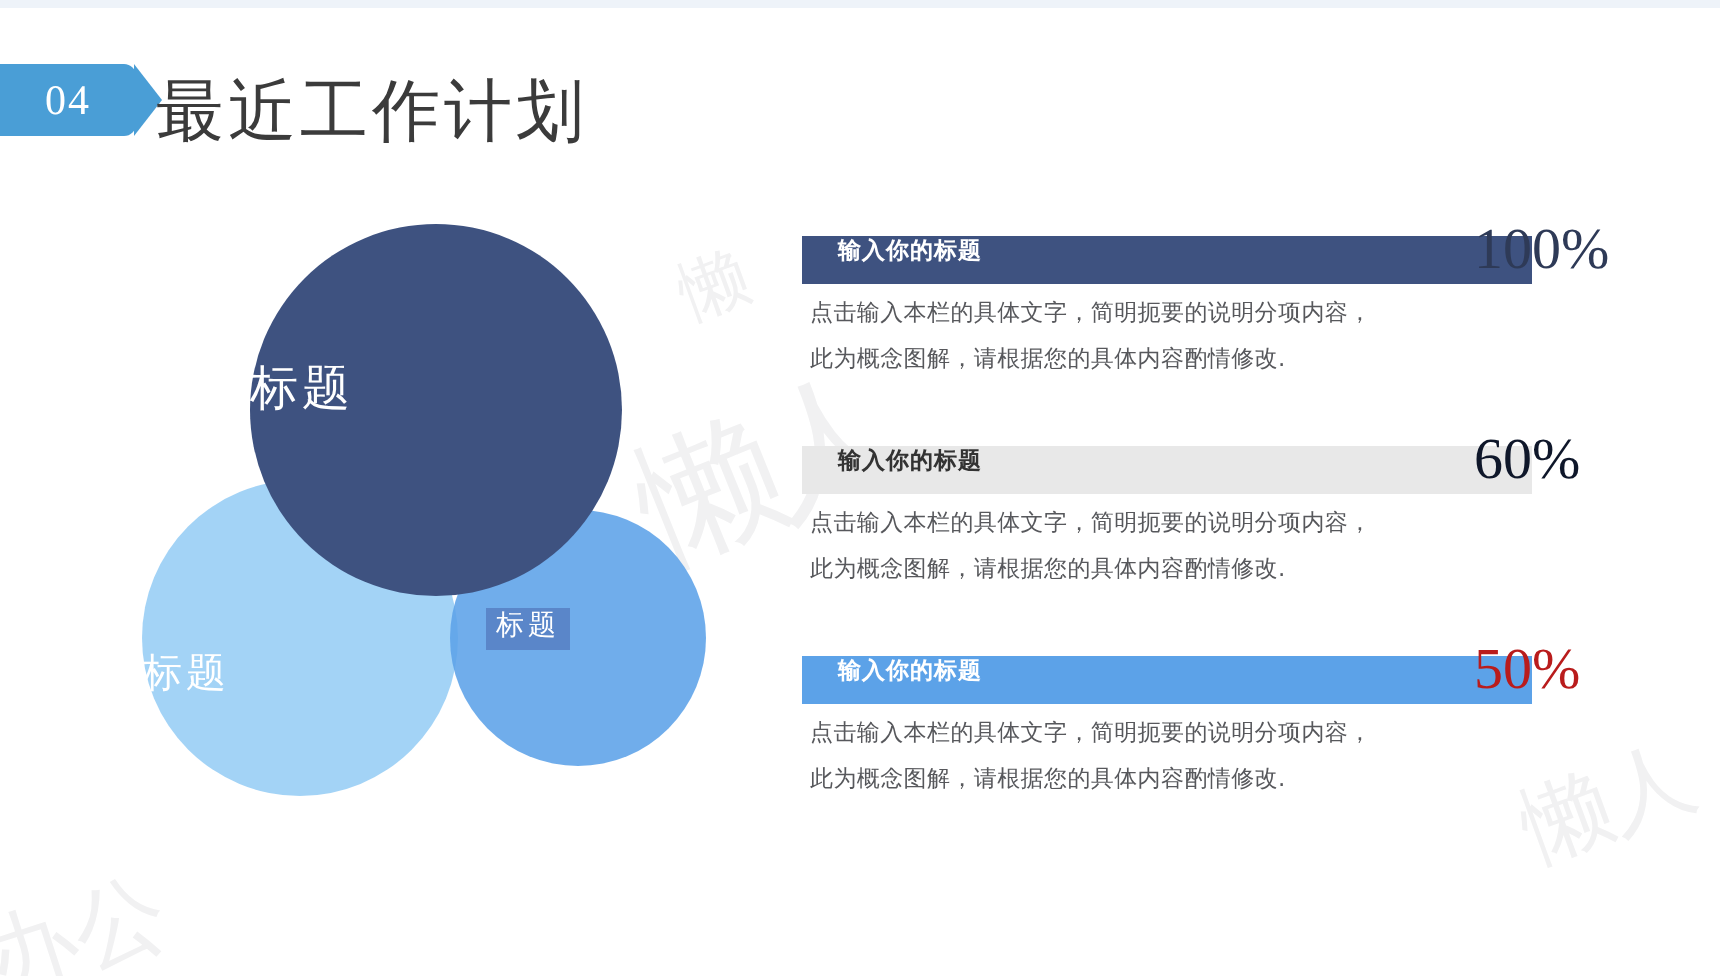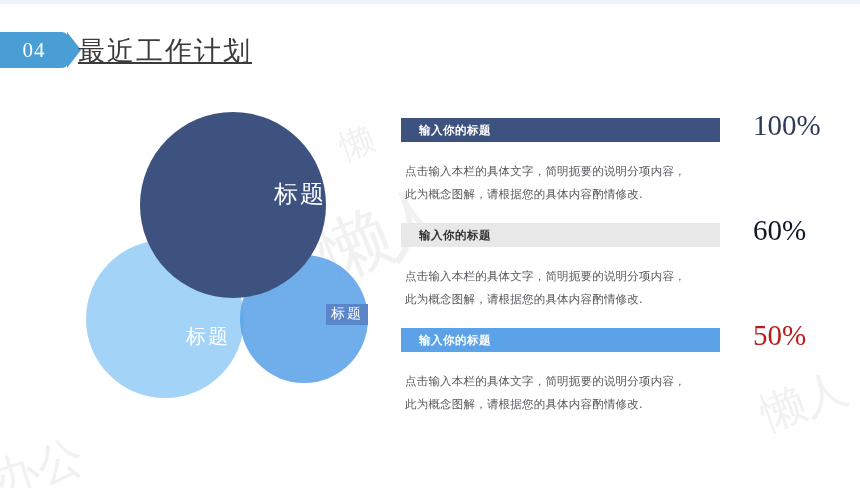--- a/index.html
+++ b/index.html
@@ -48,39 +48,37 @@
     width: 0; height: 0;
     border-top: 18px solid transparent;
     border-bottom: 18px solid transparent;
     border-left: 14px solid #4a9ed6;
   }
 
   .page-title {
     position: absolute;
     left: 78px; top: 1px;
     font-family: "Liberation Serif", "DejaVu Serif", serif;
-    font-size: 27px;
+    font-size: 34px;
     color: #3b3b3b;
     letter-spacing: 2px;
     white-space: nowrap;
-    text-decoration: underline;
   }
 
   
   .venn { position: absolute; left: 0; top: 0; width: 400px; height: 488px; }
   .circle {
     position: absolute;
     border-radius: 50%;
     display: flex;
     align-items: center;
-    justify-content: flex-end;
+    justify-content: flex-start;
     color: #ffffff;
     font-family: "Liberation Serif", "DejaVu Serif", serif;
     letter-spacing: 2px;
-    margin-left: 15px;
   }
   .circle-top {
     left: 125px; top: 112px;
     width: 186px; height: 186px;
     background: #3e5280;
     font-size: 24px;
     z-index: 3;
     padding-bottom: 22px;
     box-sizing: border-box;
   }
@@ -114,44 +112,43 @@
   .panel { position: absolute; left: 401px; top: 0; width: 459px; height: 488px; }
 
   .item { position: absolute; left: 0; width: 459px; }
   .item-1 { top: 118px; }
   .item-2 { top: 223px; }
   .item-3 { top: 328px; }
 
   .bar {
     position: absolute;
     left: 0; top: 0;
-    width: 319px; height: 24px;
+    width: 365px; height: 24px;
     display: flex;
-    align-items: center;
+    align-items: flex-start;
   }
   .bar-label {
     padding-left: 18px;
     font-family: "DejaVu Sans", "Liberation Sans", sans-serif;
     font-size: 11.5px;
     font-weight: bold;
     letter-spacing: 0.5px;
   }
   .pct {
     position: absolute;
     left: 336px; top: -9px;
     font-family: "Liberation Serif", "DejaVu Serif", serif;
     font-size: 29px;
     letter-spacing: 0px;
     white-space: nowrap;
-    margin-left: 16px;
   }
 
   .body-text {
     position: absolute;
-    left: 4px; top: 42px;
+    left: 4px; top: 27px;
     font-family: "DejaVu Sans", "Liberation Sans", sans-serif;
     font-size: 11.5px;
     color: #57585c;
     line-height: 23px;
     letter-spacing: 0.2px;
     white-space: nowrap;
   }
 
   
   .wm {

